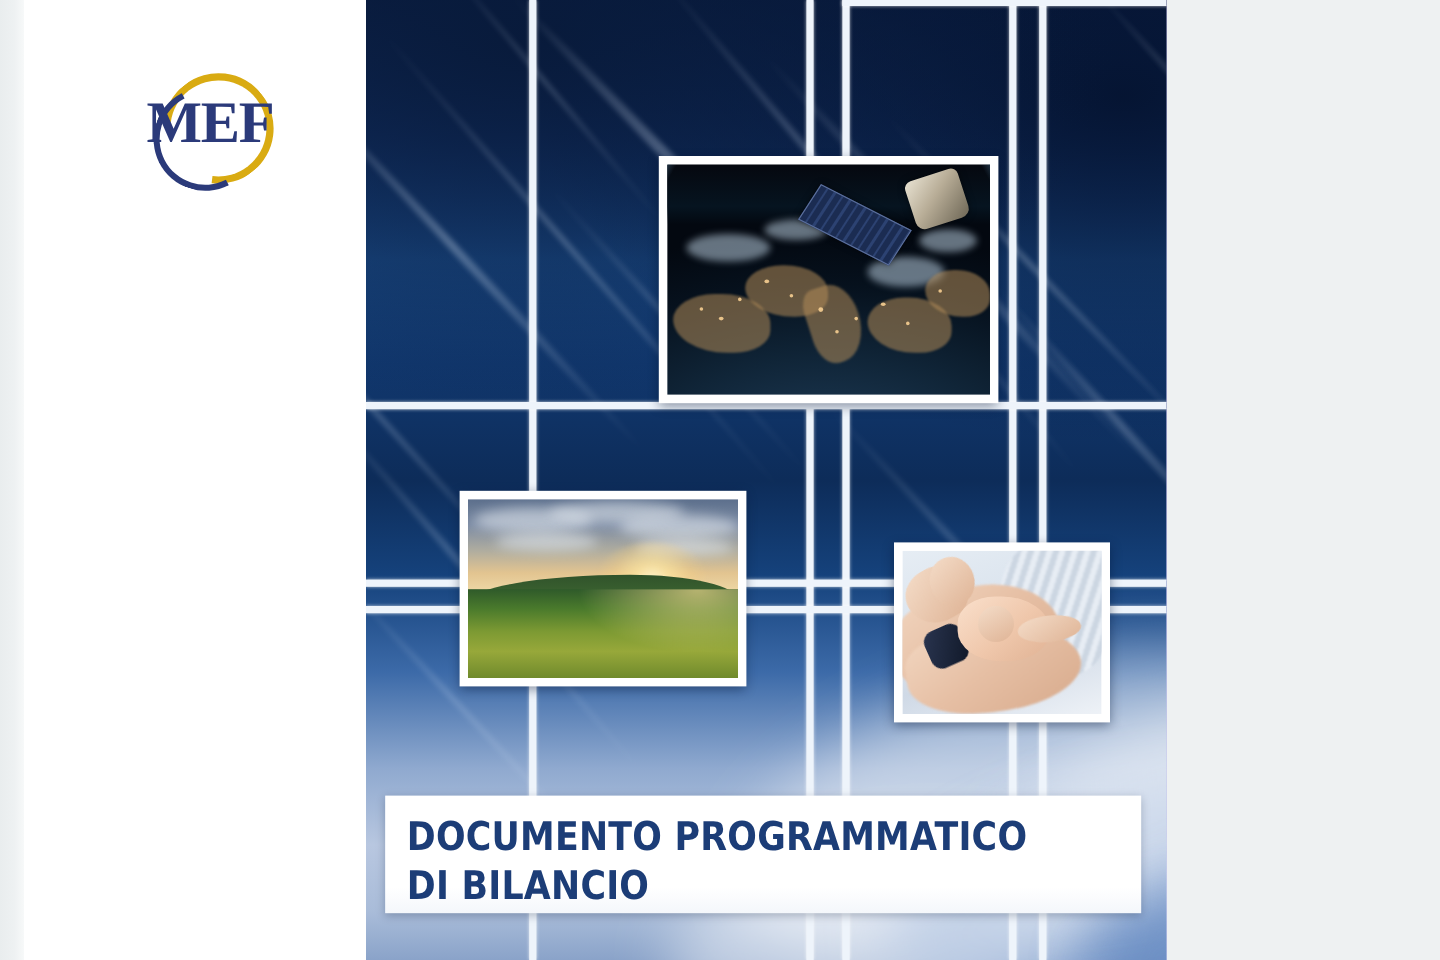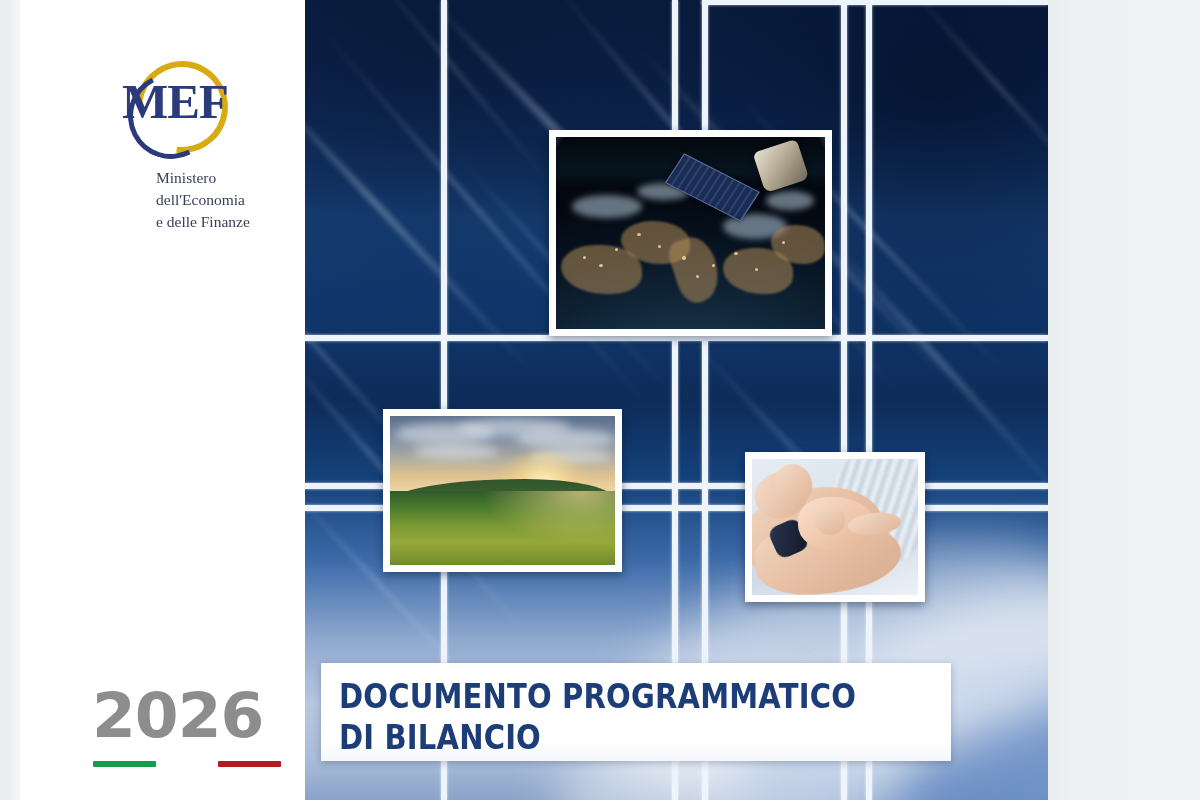--- a/index.html
+++ b/index.html
@@ -1,21 +1,21 @@
 <!DOCTYPE html>
 <html><head>
 <meta charset="utf-8">
 <style>
   html,body{margin:0;padding:0;}
   body{
     width:1200px;height:800px;overflow:hidden;
     background:#eef1f2;
     font-family:"Liberation Sans", sans-serif;
   }
-  #page{position:relative;width:1200px;height:800px;overflow:hidden;background:#8b5cf6;}
+  #page{position:relative;width:972px;height:800px;overflow:hidden;background:#8b5cf6;}
 
   
   .doc-page{
     position:absolute;left:20px;top:0;width:1008px;height:800px;
     background:#ffffff;
   }
   .page-edge-left{
     position:absolute;left:0;top:0;width:20px;height:800px;
     background:linear-gradient(90deg,#e9edee 0%,#eef1f2 60%,#f7f9f9 100%);
   }
@@ -278,34 +278,22 @@
   <div class="page-edge-right"></div>
 
   <div class="doc-page">
 
     <div class="logo-block">
       <div class="logo-mark">
         <div class="logo-ring"></div>
         <div class="logo-swoosh"></div>
         <div class="logo-text">MEF</div>
       </div>
-      <div class="logo-sub">
-        <div>Ministero</div>
-        <div>dell'Economia</div>
-        <div>e delle Finanze</div>
-      </div>
     </div>
 
-    <div class="year-block">
-      <div class="year-num">2026</div>
-      <div class="flag-bars">
-        <span class="bar bar-green"></span>
-        <span class="bar bar-red"></span>
-      </div>
-    </div>
 
     <div class="cover">
 
       <div class="streaks">
         <span class="streak s1"></span>
           <span class="streak s2"></span>
         <span class="streak s3"></span>
           <span class="streak s4"></span>
         <span class="streak s5"></span>
           <span class="streak s6"></span>

